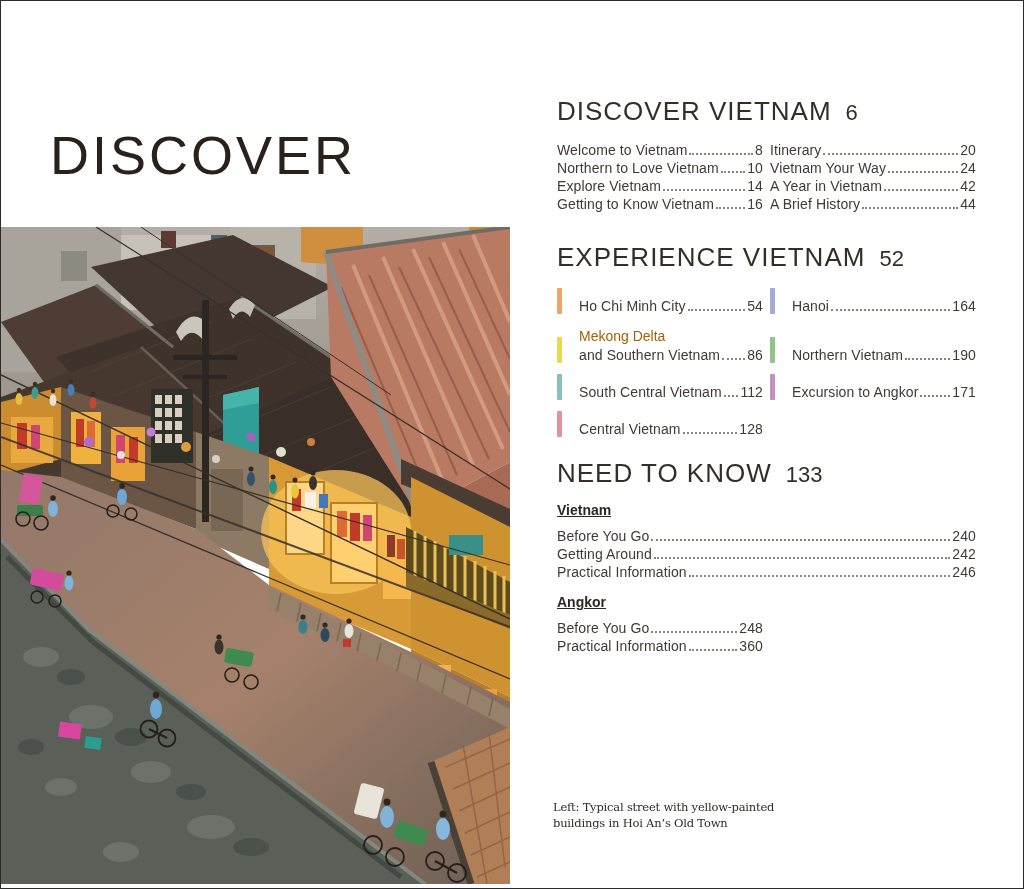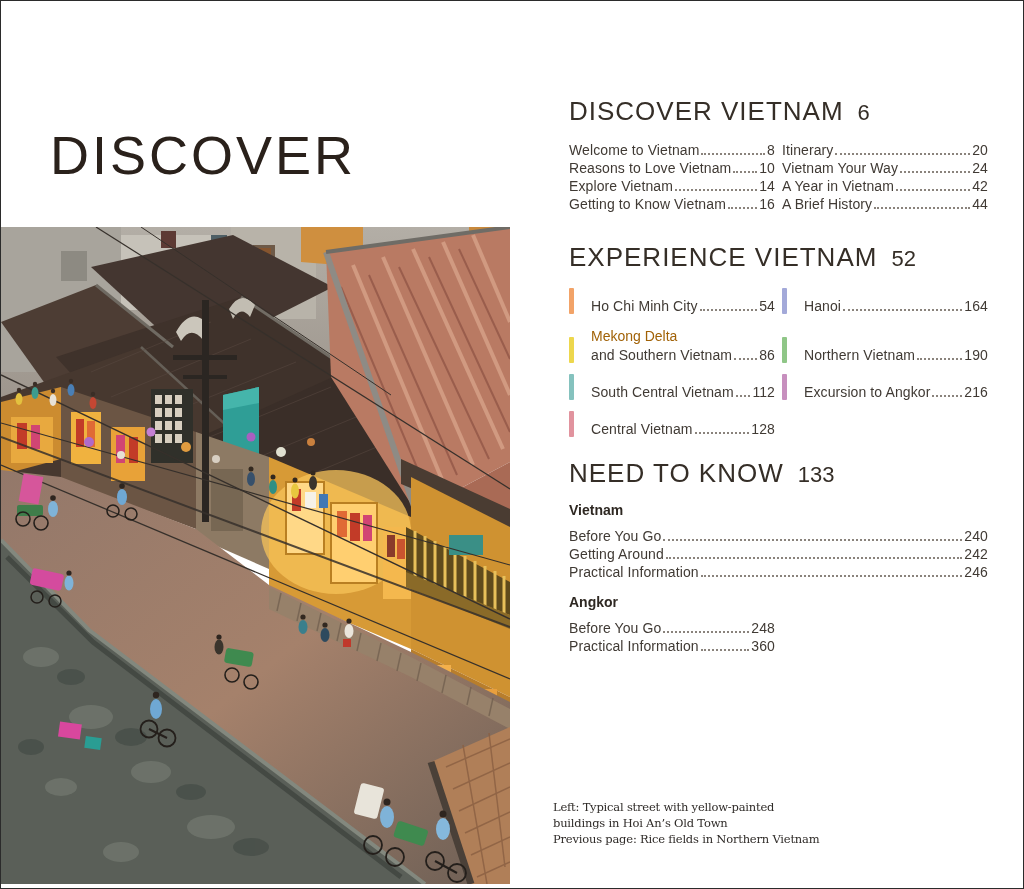--- a/index.html
+++ b/index.html
@@ -10,41 +10,41 @@
   
   .contents-title{position:absolute;left:50px;top:92px;font-size:54px;font-weight:300;
         letter-spacing:3px;color:#2a211b;line-height:1;}
 
   
   .photo{position:absolute;left:1px;top:227px;width:509px;height:657px;overflow:hidden;}
   .photo svg{display:block;width:100%;height:100%;}
 
   
   .toc{position:absolute;left:553px;top:0;width:419px;}
-  .sec{position:absolute;left:16px;width:419px;}
+  .sec{position:absolute;left:4px;width:419px;}
   .sec-head{display:flex;align-items:baseline;gap:14px;font-size:26px;font-weight:300;
         letter-spacing:1px;color:#352e27;line-height:30px;margin:0 0 12px 0;}
   .sec-num{font-size:22px;letter-spacing:0;}
   .twocol{display:flex;gap:7px;}
   .col{flex:1;min-width:0;}
 
   .toc-entry{display:flex;align-items:flex-end;font-size:14px;color:#403a34;height:18px;
         letter-spacing:0.1px;}
   .lbl,.num{white-space:nowrap;}
   .dots{flex:1;min-width:8px;border-bottom:2px dotted #8a837c;margin:0 2px 3px 2px;}
 
   
   .exp-entry{display:flex;align-items:flex-end;margin-bottom:11px;}
   .h26{height:26px;}
   .h38{height:38px;}
   .bar{width:5px;height:26px;border-radius:1px;margin-right:17px;flex:none;background:#ccc;}
   .exp-content{flex:1;min-width:0;}
   .exp-line1{font-size:14px;color:#a16207;height:17px;}
 
-  .subhead{font-size:14px;font-weight:bold;color:#2e2822;height:18px;margin:0 0 6px 0;}
+  .subhead{font-size:14px;font-weight:bold;color:#2e2822;height:18px;margin:0 0 6px 0;text-decoration:underline;}
   .group-gap{margin-top:14px;}
 
   
   .caption{position:absolute;left:553px;top:799px;font-family:"DejaVu Serif",serif;
         font-size:11.5px;line-height:16px;color:#2f2b28;letter-spacing:-0.2px;}
 </style>
 </head>
 <body>
 
 <div class="page">
@@ -376,21 +376,21 @@
         <span class="sec-num">6</span>
       </h2>
       <div class="twocol">
         <div class="col">
           <div class="toc-entry">
               <span class="lbl">Welcome to Vietnam</span>
               <span class="dots"></span>
               <span class="num">8</span>
             </div>
           <div class="toc-entry">
-              <span class="lbl">Reasons to Love Vietnam</span>
+              <span class="lbl">Northern to Love Vietnam</span>
               <span class="dots"></span>
               <span class="num">10</span>
             </div>
           <div class="toc-entry">
               <span class="lbl">Explore Vietnam</span>
               <span class="dots"></span>
               <span class="num">14</span>
             </div>
           <div class="toc-entry">
               <span class="lbl">Getting to Know Vietnam</span>
@@ -492,21 +492,21 @@
                   <span class="num">190</span>
                 </div>
               </div>
           </div>
           <div class="exp-entry h26">
             <span class="bar" style="background: rgb(199, 143, 190);"></span>
             <div class="exp-content">
                 <div class="toc-entry">
                   <span class="lbl">Excursion to Angkor</span>
                   <span class="dots"></span>
-                  <span class="num">216</span>
+                  <span class="num">171</span>
                 </div>
               </div>
           </div>
         </div>
       </div>
     </div>
 
     <div class="sec" style="top:458px;">
       <h2 class="sec-head">
         <span>NEED TO KNOW</span>
@@ -547,15 +547,14 @@
             </div>
         </div>
         <div class="col"></div>
       </div>
     </div>
   </div>
 
   <div class="caption">
     <div>Left: Typical street with yellow-painted</div>
     <div>buildings in Hoi An’s Old Town</div>
-    <div>Previous page: Rice fields in Northern Vietnam</div>
   </div>
 </div>
 
 </body></html>

